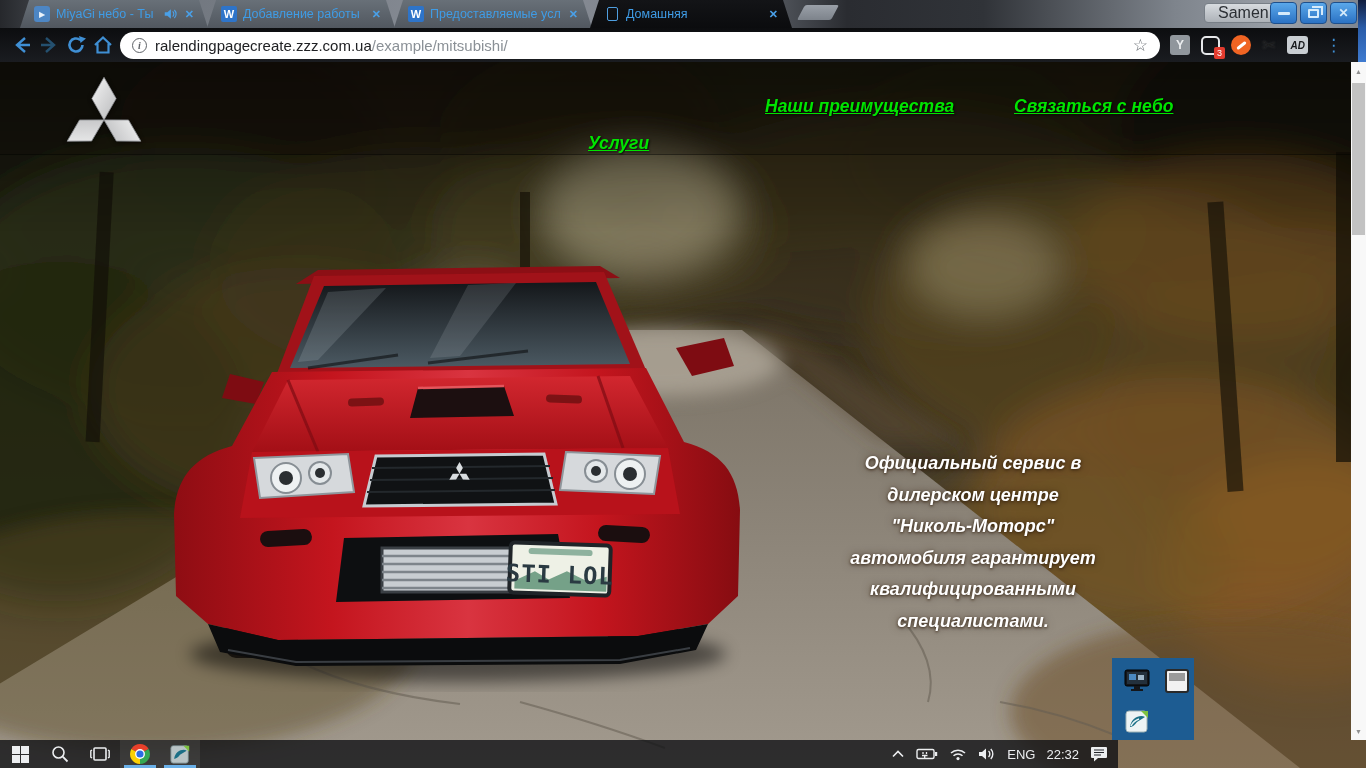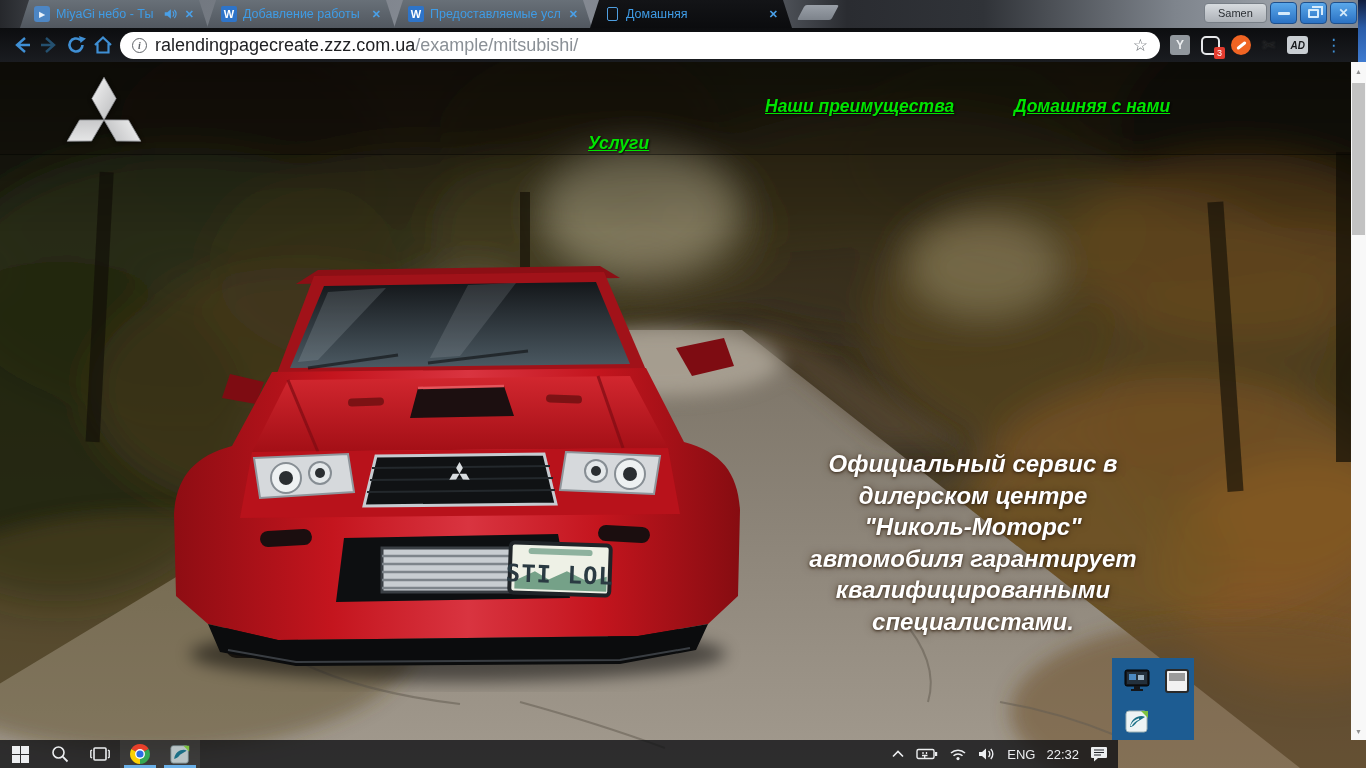--- a/index.html
+++ b/index.html
@@ -20,40 +20,40 @@
   .tab .close { font-size:11px; font-weight:bold; color:#4aa0e8; padding:0 2px; }
   .fav { width:16px; height:16px; flex:0 0 16px; display:grid; place-items:center; }
   .fav-play { background:#4d86c4; border-radius:3px; color:#eaf2fa; font-size:8px; }
   .fav-word { background:#2e74c9; border-radius:2px; color:#fff; font-size:11px; font-weight:bold; }
   .fav-page { width:11px; height:14px; border:1.5px solid #4f9fe0; border-radius:2px; background:transparent; }
   .speaker-svg { width:14px; height:14px; }
   .newtab { position:absolute; left:801px; top:5px; width:34px; height:15px;
     background:linear-gradient(#9aa0a8,#7d838b); transform:skewX(-28deg); border-radius:2px; }
   .profile-pill { position:absolute; left:1204px; top:3px; height:20px; padding:0 13px;
     display:flex; align-items:center; background:linear-gradient(#d7dbdf,#adb2b8);
-    border:1px solid #787f87; border-radius:4px; color:#2b2f34; font-size:11px; }
+    border:1px solid #787f87; border-radius:4px; color:#2b2f34; font-size:16px; }
   .winbtns { position:absolute; left:1270px; top:2px; display:flex; gap:3px; }
   .winbtn { width:27px; height:22px; border-radius:4px; display:grid; place-items:center;
     background:linear-gradient(#5aa8ea,#2b72c4); border:1px solid #1d4f8c; color:#d6ebfb; }
   .glyph-min { width:12px; height:3px; background:#d6ebfb; border-radius:1px; }
   .glyph-restore { width:11px; height:9px; border:2px solid #d6ebfb; border-radius:1px; position:relative; }
   .glyph-restore::before { content:""; position:absolute; left:2px; top:-5px; width:9px; height:7px;
     border:2px solid #d6ebfb; border-bottom:none; border-left:none; }
   .glyph-close { font-size:12px; font-weight:bold; }
 
   
   .toolbar { position:absolute; top:28px; left:0; width:1366px; height:34px;
     background:linear-gradient(#0c0d0f,#1a1c20); display:flex; align-items:center; padding:0 8px; }
   .navbtn { width:27px; height:27px; display:grid; place-items:center; }
   .urlbar { margin-left:4px; width:1040px; height:27px; border-radius:14px; background:#fff;
     display:flex; align-items:center; padding:0 12px; gap:8px; }
   .info-badge { width:15px; height:15px; border:1.5px solid #5f6368; border-radius:50%;
     color:#5f6368; font-size:10px; font-style:italic; font-weight:bold;
     display:grid; place-items:center; font-family:"Liberation Serif",serif; }
-  .url { font-size:18px; white-space:nowrap;text-align:center; }
+  .url { font-size:15px; white-space:nowrap;text-align:center; }
   .url .domain { color:#202124; }
   .url .path { color:#8a9096; }
   .urlbar .spacer { flex:1; }
   .star { color:#6a6f75; font-size:17px; }
   .extrow { display:flex; align-items:center; gap:11px; margin-left:10px; }
   .ext-y { width:20px; height:20px; background:#90969c; border-radius:3px; color:#eceef0;
     font-weight:bold; font-size:12px; display:grid; place-items:center; }
   .ext-shot { width:19px; height:19px; border:2px solid #e6e8ea; border-radius:5px; position:relative; }
   .ext-shot .badge { position:absolute; right:-7px; bottom:-6px; background:#e23b2e; color:#fff;
     font-size:9px; padding:0 3px; border-radius:2px; line-height:12px; }
@@ -72,21 +72,21 @@
   .bg-svg { position:absolute; top:0; left:0; width:1366px; height:706px; }
   .header-overlay { position:absolute; top:0; left:0; width:1366px; height:93px;
     background:rgba(12,10,5,.24); border-bottom:1px solid rgba(0,0,0,.35); }
   .logo { position:absolute; left:66px; top:9px; width:76px; height:78px;
     filter:drop-shadow(0 1px 2px rgba(0,0,0,.6)); }
   .navlink { position:absolute; top:34px; font-size:17.5px; font-weight:bold; font-style:italic;
     color:#00e400; text-decoration:underline; text-shadow:1px 1px 2px rgba(0,0,0,.85); cursor:pointer; white-space:nowrap; }
   .nl1 { left:588px;margin-top:37px; } .nl2 { left:765px; } .nl3 { left:1014px; }
   .car-svg { position:absolute; left:168px; top:190px; width:578px; height:440px; }
   .hero { position:absolute; left:770px; top:386px; width:406px; text-align:center;
-    color:#fff; font-size:24px; line-height:31.5px; font-weight:bold; font-style:italic;
+    color:#fff; font-size:18px; line-height:31.5px; font-weight:bold; font-style:italic;
     text-shadow:0 1px 3px rgba(45,28,12,.9), 0 0 9px rgba(60,40,20,.55); }
   .hero div { white-space:nowrap; }
 
   
   .flyout { position:absolute; left:1112px; top:596px; width:82px; height:82px; background:#1d5c92; }
   .flyout .cell { position:absolute; width:26px; height:26px; display:grid; place-items:center; }
 
   
   .scrollbar { position:absolute; right:0; top:0; width:15px; height:678px; background:#f8f8f8; }
   .scroll-arrow { position:absolute; left:0; width:15px; height:14px; color:#8f8f8f; font-size:7px;
@@ -276,21 +276,21 @@
       </defs>
       <g fill="url(#gDia)" stroke="#8d8f92" stroke-width="1">
         <polygon points="50,56 34,28 50,0 66,28"></polygon>
         <polygon points="50,56 34,28 50,0 66,28" transform="rotate(120 50 56)"></polygon>
         <polygon points="50,56 34,28 50,0 66,28" transform="rotate(240 50 56)"></polygon>
       </g>
     </svg>
 
     <span class="navlink nl1">Услуги</span>
     <span class="navlink nl2">Наши преимущества</span>
-    <span class="navlink nl3">Домашняя с нами</span>
+    <span class="navlink nl3">Связаться с небо</span>
 
     <svg class="car-svg" viewBox="0 0 578 440">
       <defs>
         <linearGradient id="gRed" x1="0" y1="0" x2="1" y2="0">
           <stop offset="0" stop-color="#8e0d13"></stop>
             <stop offset=".28" stop-color="#c4151e"></stop>
           <stop offset=".52" stop-color="#d93440"></stop>
             <stop offset=".75" stop-color="#c4151e"></stop>
           <stop offset="1" stop-color="#860c11"></stop>
         </linearGradient>

